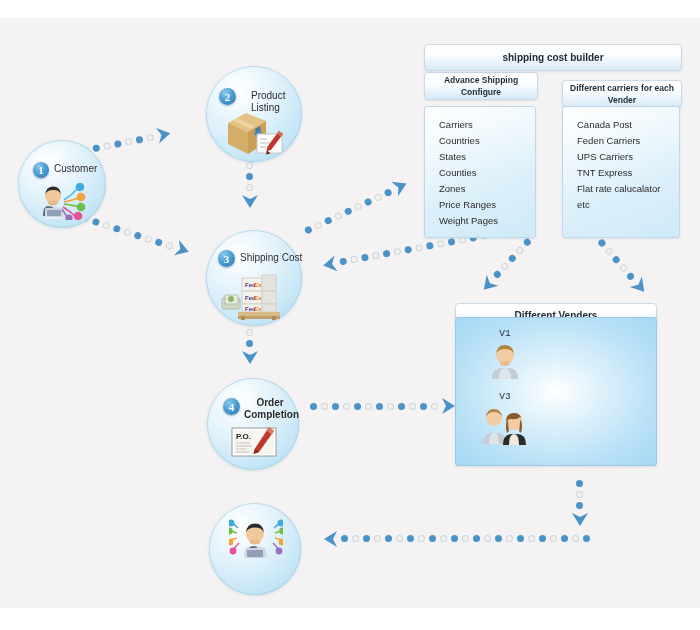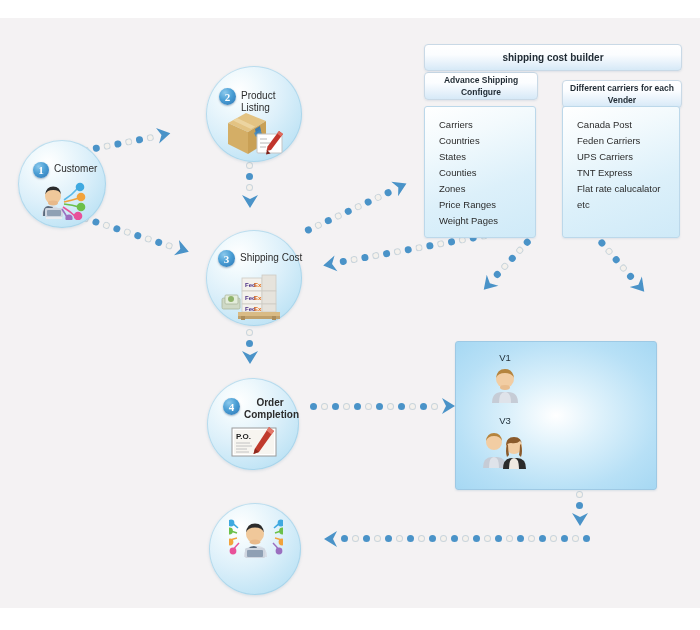--- a/index.html
+++ b/index.html
@@ -286,21 +286,21 @@
               <circle cx="32" cy="38" r="3.6" fill="#9b6fc0"></circle>
             </g>
           </svg>
         </div>
       </div>
     </div>
 
     <div class="node" style="left:206px;top:48px;width:96px;height:96px;">
       <div class="node-inner">
         <div class="badge" style="left:13px;top:22px;width:17px;height:17px;">2</div>
-        <div class="node-label" style="left:35px;top:24px;width:62px;">Product Listing</div>
+        <div class="node-label" style="left:45px;top:24px;width:62px;">Product Listing</div>
         <div class="art" style="left:18px;top:43px;">
           <svg width="62" height="48" viewBox="0 0 62 48">
             <g>
               <path d="M4 14 L22 4 L42 12 L24 23 Z" fill="#e3c383"></path>
               <path d="M4 14 L24 23 L24 45 L4 35 Z" fill="#d4ae66"></path>
               <path d="M24 23 L42 12 L42 34 L24 45 Z" fill="#c9a055"></path>
               <path d="M13 9 L31 17.5 L27 20 L9 11.5 Z" fill="#efdcad" opacity=".7"></path>
               <path d="M31 20 l5-3 l1 5 l-5 3z" fill="#2a74b8" opacity=".85"></path>
               <path d="M30 24 l6-3.5 l2 4 l-6 3.5z" fill="#3a89cc" opacity=".8"></path>
               <rect x="33" y="25" width="25" height="19" rx="1" fill="#ffffff" stroke="#c4c4c4" stroke-width="1"></rect>
@@ -421,22 +421,23 @@
     <div class="listbox" style="left:424px;top:88px;width:112px;height:132px;">
       <div class="li">Carriers</div>
       <div class="li">Countries</div>
       <div class="li">States</div>
       <div class="li">Counties</div>
       <div class="li">Zones</div>
       <div class="li">Price Ranges</div>
       <div class="li">Weight Pages</div>
     </div>
 
-
-    <div class="vendors-panel" style="left:455px;top:323px;width:200px;height:147px;">
+    <div class="hbox" style="left:455px;top:285px;width:200px;height:24px;">Different Venders</div>
+
+    <div class="vendors-panel" style="left:455px;top:299px;width:200px;height:147px;font-family:Liberation Mono, monospace;">
       <div class="vendor" style="left:22px;top:10px;">
         <div class="vlabel">V1</div>
         <div style="display:flex;justify-content:center;">
           <svg width="40" height="40" viewBox="0 0 40 40">
             <path d="M33 38 q0-11 -10-11 h-6 q-10 0 -10 11 z" fill="#c6ccd6"></path>
             <path d="M20 27 q-6 0 -6 11 h12 q0-11 -6-11z" fill="#dfe3ea"></path>
             <circle cx="20" cy="14" r="9" fill="#f2cda3"></circle>
             <path d="M11 13 q1-9 9-9 t9 9 q-2-5-9-5 t-9 5z" fill="#b5843e"></path>
             <ellipse cx="20" cy="22.5" rx="5" ry="2.4" fill="#e9bd8e"></ellipse>
           </svg>

